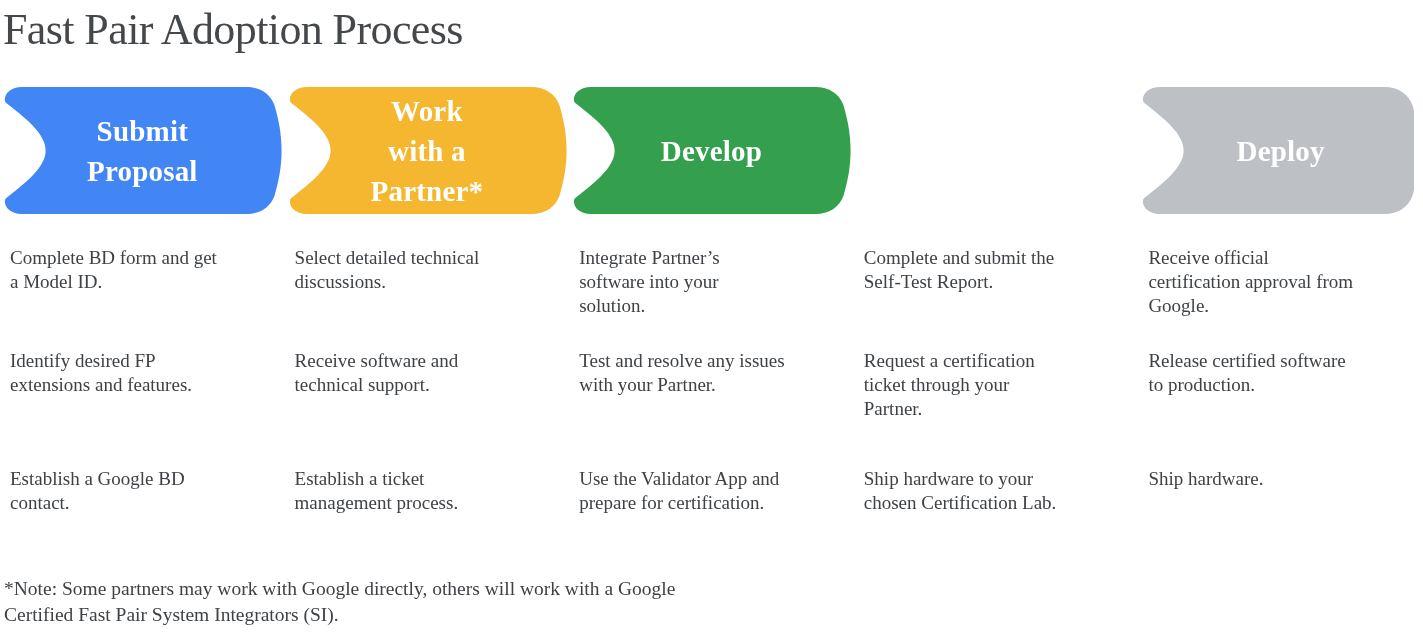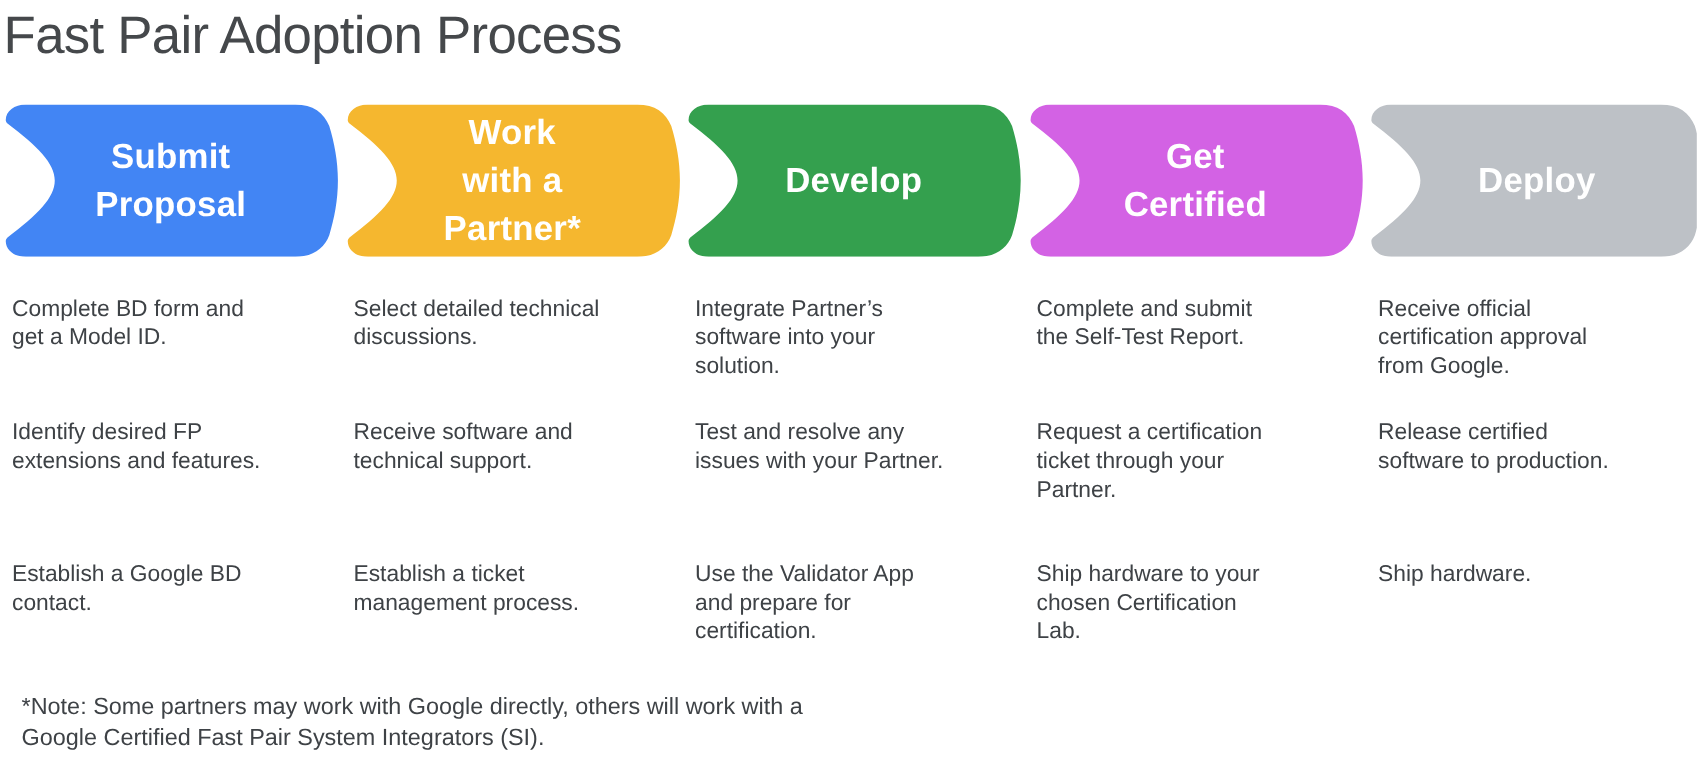--- a/index.html
+++ b/index.html
@@ -1,18 +1,18 @@
 <!DOCTYPE html>
 <html><head>
 <meta charset="utf-8">
 <style>
   html,body { margin:0; padding:0; background:#ffffff; }
   .canvas {
     position:relative; width:1414px; height:632px; background:#ffffff;
-    font-family:Liberation Sans, sans-serif; overflow:hidden;border-radius:20px;
+    font-family:Liberation Serif, serif; overflow:hidden;border-radius:20px;
   }
   .page-title {
     position:absolute; top:2px; left:3px; margin:0;
     font-size:44px; line-height:56px; font-weight:400;
     color:#45484b; letter-spacing:-0.6px; white-space:nowrap;
   }
   .stages-row {
     position:absolute; top:87px; left:0; width:1423px; height:545px; display:flex;
   }
   .stage-col { position:relative; flex:1 1 0; }
@@ -25,21 +25,21 @@
     text-align:center; letter-spacing:0.2px;
   }
   .desc {
     position:absolute; left:10px; width:208px;
     font-size:19px; line-height:24px; color:#3e4246;
   }
   .desc-1 { top:143px;margin-top:16px; }
   .desc-2 { top:262px; }
   .desc-3 { top:380px; }
   .footnote {
-    position:absolute; left:18px; top:576px; width:706px;
+    position:absolute; left:4px; top:576px; width:706px;
     font-size:19.5px; line-height:26px; color:#3e4246;
   }
 </style>
 </head>
 <body>
 
 <div class="canvas">
   <h1 class="page-title">Fast Pair Adoption Process</h1>
 
   <div class="stages-row">
@@ -122,42 +122,20 @@
       <div class="shape-label">
             <div>Develop</div>
           </div>
     </div>
     <div class="desc desc-1">Integrate Partner’s software into your solution.</div>
     <div class="desc desc-2">Test and resolve any issues with your Partner.</div>
     <div class="desc desc-3">Use the Validator App and prepare for certification.</div>
   </div>
 
   <div class="stage-col">
-    <div class="shape">
-      <svg viewBox="0 0 237 127" preserveAspectRatio="none" aria-hidden="true">
-        <path class="shape-path" d="M 18 0
-             L 205 0
-             C 217 0 225 7 228.5 18
-             C 232 32 234.5 47 234.5 63.5
-             C 234.5 80 232 95 228.5 109
-             C 225 120 217 127 205 127
-             L 18 127
-             C 10 127 4 121.5 4 114
-             C 4 113 4.4 112 5.2 111
-             C 26 92 38 78 38 63.5
-             C 38 49 26 35 5.2 16
-             C 4.4 15 4 14 4 13
-             C 4 5.5 10 0 18 0
-             Z" fill="#D362E4"></path>
-      </svg>
-      <div class="shape-label">
-            <div>Get</div>
-            <div>Certified</div>
-          </div>
-    </div>
     <div class="desc desc-1">Complete and submit the Self-Test Report.</div>
     <div class="desc desc-3">Ship hardware to your chosen Certification Lab.</div>
     <div class="desc desc-2">Request a certification ticket through your Partner.</div>
   </div>
 
   <div class="stage-col">
     <div class="shape">
       <svg viewBox="0 0 237 127" preserveAspectRatio="none" aria-hidden="true">
         <path class="shape-path" d="M 18 0
              L 205 0

